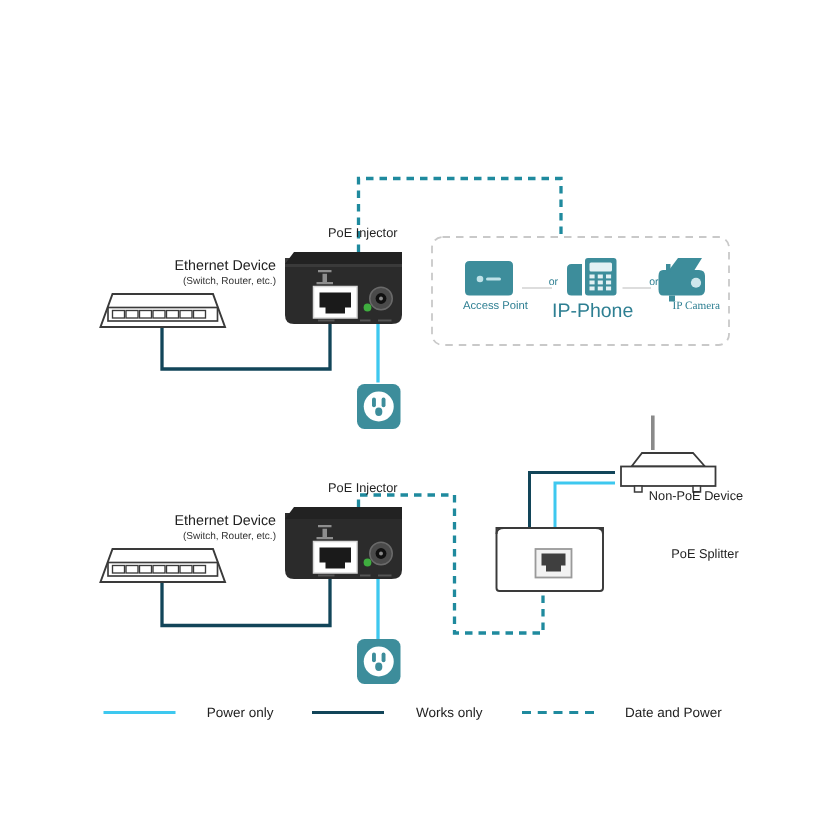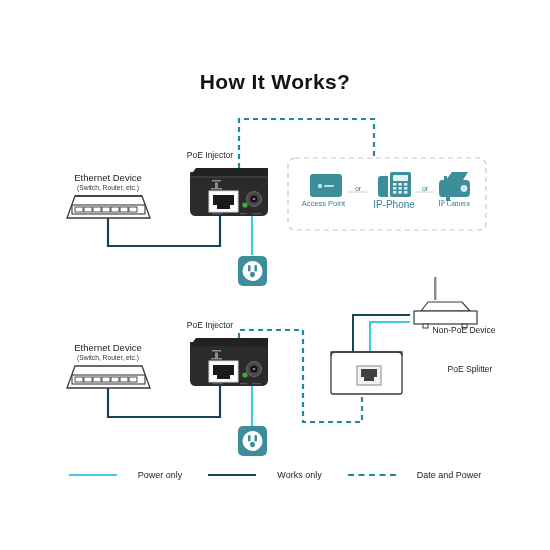--- a/index.html
+++ b/index.html
@@ -2,38 +2,37 @@
 <html><head>
 <meta charset="utf-8">
 <style>
   html,body{margin:0;padding:0;background:#ffffff;}
   body{width:550px;height:550px;position:relative;overflow:hidden;
        font-family:"Liberation Sans","DejaVu Sans",sans-serif;color:#222;}
   #stage{position:absolute;inset:0;width:550px;height:550px;}
   #svgroot{position:absolute;left:0;top:0;width:550px;height:550px;}
   .title{position:absolute;left:0;top:70px;width:550px;text-align:center;
          font-size:21px;font-weight:bold;letter-spacing:.4px;color:#141414;}
-  .lbl{position:absolute;font-size:8.5px;color:#222;text-align:center;
+  .lbl{position:absolute;font-size:8.5px;color:#222;text-align:right;
        line-height:1.25;white-space:nowrap;}
   .lbl.big{font-size:9.5px;}
   .lbl.sub{font-size:6.7px;color:#333;}
   .lbl.teal{color:#2e7f92;}
   .lbl.left{text-align:center;}
   .legend{position:absolute;left:0;top:470px;width:550px;
           display:flex;justify-content:center;align-items:center;gap:26px;}
   .leg-item{display:flex;align-items:center;gap:21px;}
   .leg-swatch{width:48px;height:0;border-top-width:2.4px;border-top-style:solid;}
   .leg-text{font-size:9px;color:#222;}
 </style>
 </head>
 <body>
 
 <div id="stage">
 
-  <div class="title">How It Works?</div>
 
   <svg id="svgroot" viewBox="0 0 550 550">
 
     <g>
       <path d="M108,218 L108,246 L220,246 L220,216" fill="none" stroke="#124559" stroke-width="2.2"></path>
     </g>
 
     <g>
       <path d="M252,255 L252,216" fill="none" stroke="#3ec8ef" stroke-width="2.2"></path>
     </g>
@@ -213,21 +212,21 @@
 
   </svg>
 
   <div class="lbl big" style="left:32px;top:172px;width:152px;">Ethernet Device</div>
   <div class="lbl sub" style="left:32px;top:184px;width:152px;">(Switch, Router, etc.)</div>
 
   <div class="lbl" style="left:155px;top:150px;width:110px;">PoE Injector</div>
 
   <div class="lbl teal" style="left:295px;top:199px;width:57px;font-size:7.5px;">Access Point</div>
   <div class="lbl teal" style="left:344px;top:185px;width:28px;font-size:7px;">or</div>
-  <div class="lbl teal" style="left:368px;top:199px;width:52px;font-size:10px;">IP-Phone</div>
+  <div class="lbl teal" style="left:368px;top:199px;width:52px;font-size:13px;">IP-Phone</div>
   <div class="lbl teal" style="left:411px;top:185px;width:28px;font-size:7px;">or</div>
   <div class="lbl teal" style="left:428px;top:199px;width:52px;font-size:7.5px;font-family:Liberation Serif, serif;">IP Camera</div>
 
   <div class="lbl big" style="left:32px;top:342px;width:152px;">Ethernet Device</div>
   <div class="lbl sub" style="left:32px;top:354px;width:152px;">(Switch, Router, etc.)</div>
 
   <div class="lbl" style="left:155px;top:320px;width:110px;">PoE Injector</div>
 
   <div class="lbl left" style="left:409px;top:325px;width:110px;">Non-PoE Device</div>
 

